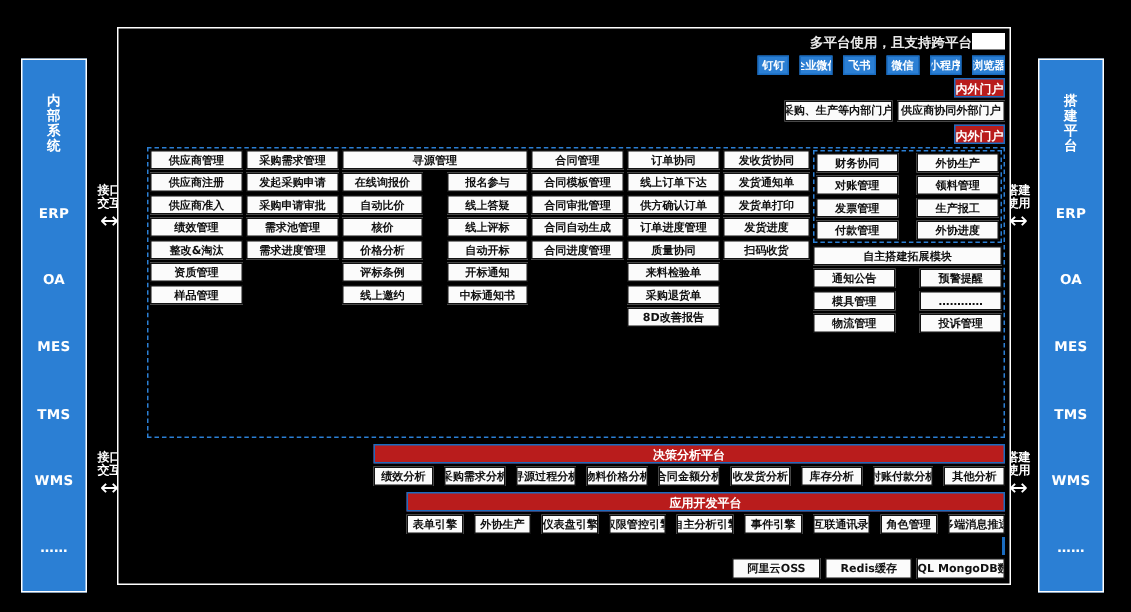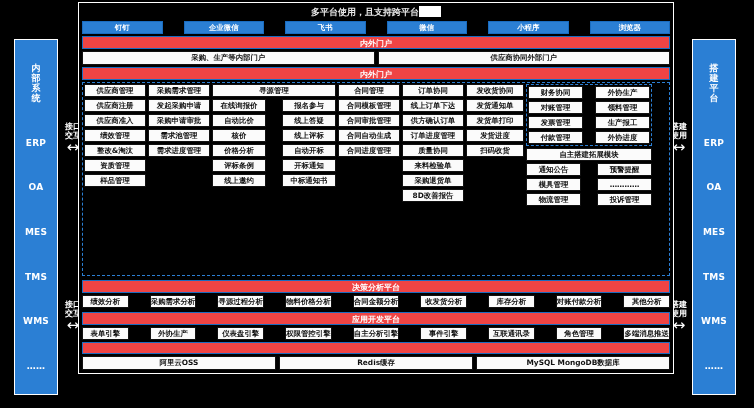--- a/index.html
+++ b/index.html
@@ -30,55 +30,55 @@
     white-space:pre-line;
   }
   .arrowgrp .arrow{ color:#fff; font-size:15px; line-height:13px; margin-top:1px; }
   .ag-l1{ left:58px; top:122px; }
   .ag-l2{ left:58px; top:300px; }
   .ag-r1{ left:664px; top:122px; }
   .ag-r2{ left:664px; top:300px; }
 
   
   #frame{
-    position:absolute; left:78px; top:2px; width:596px; height:372px;
+    position:absolute; left:78px; top:18px; width:596px; height:372px;
     border:1px solid #fff; background:#000; padding:3px;
-    display:flex; flex-direction:column;
+    display:flex; flex-direction:column;align-items:flex-end;
   }
 
   .title{
     color:#e8e8e8; font-size:9px; font-weight:bold; text-align:center;
     height:13px; line-height:13px; position:relative;
   }
   .title .cursor-box{
     display:inline-block; width:22px; height:11px; background:#fff;
     vertical-align:-2px; margin-left:0px;
   }
 
   
   .band{
-    background:#ef4444; color:#fff; font-size:8px; font-weight:bold;
+    background:#b91c1c; color:#fff; font-size:8px; font-weight:bold;
     text-align:center; height:13px; line-height:13px;
     border:1px solid #1a6cc0; margin-top:2px;
   }
   .band.empty{ height:12px; }
 
   
   .chip{
     background:#fbfbfb; color:#111; font-size:7.4px; font-weight:bold;
     text-align:center; border:1px solid #111; height:13px; line-height:12px;
     display:flex; align-items:center; justify-content:center;
     overflow:hidden; white-space:nowrap;
   }
   .chip.blue{
     background:#2b7fd4; color:#fff; border:1px solid #1a6cc0;
   }
 
   
-  .row{ display:flex; gap:21px; margin-top:2px; }
+  .row{ display:flex; gap:7px; margin-top:2px; }
   .row > *{ flex:1 1 0; }
 
   
   .portal-row{ display:flex; gap:3px; margin-top:2px; }
   .portal-row > *{ flex:1 1 0; height:14px; }
 
   
   #matrix{
     margin-top:2px; display:flex; gap:2px; flex:1 1 auto;
     border:1px dashed #2b7fd4; padding:1px;

